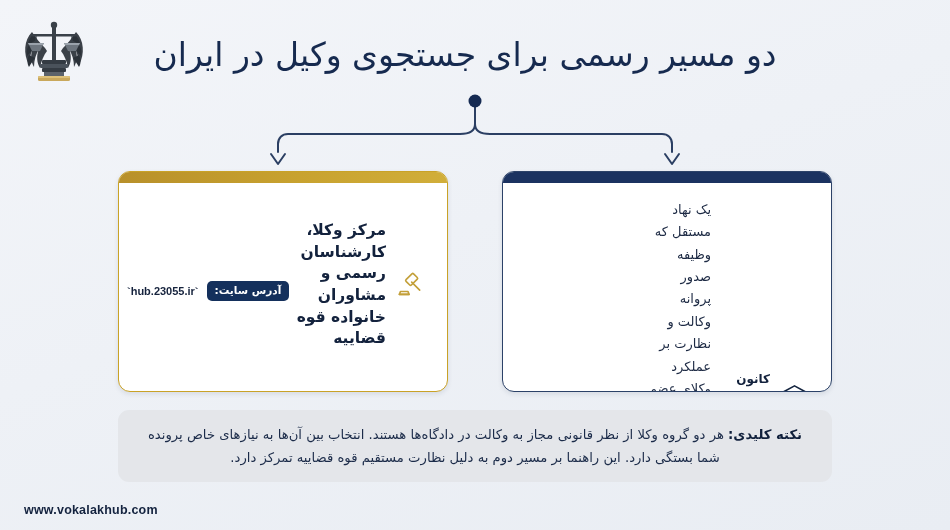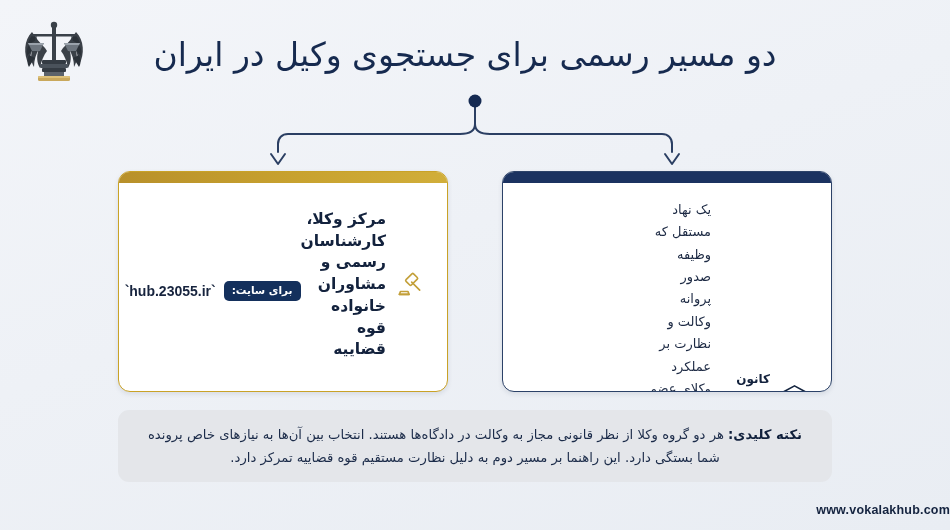--- a/index.html
+++ b/index.html
@@ -145,21 +145,21 @@
     color: #ffffff;
     font-size: 10.5px;
     font-weight: bold;
     border-radius: 5px;
     padding: 4px 8px 5px 8px;
     white-space: nowrap;
     line-height: 1;
   }
 
   .addr-text {
-    font-size: 14px;
+    font-size: 11px;
     color: #16233d;
     white-space: nowrap;
     font-weight: 600;
     direction: rtl;
   }
   .addr-text .url {
     font-family: "Liberation Sans", sans-serif;
     direction: ltr;
     unicode-bidi: embed;
     display: inline-block;
@@ -188,21 +188,21 @@
     width: 100%;
   }
   .note-label { font-weight: bold; color: #10203c; }
 
   
   .footer-site {
     position: absolute;
     left: 0;
     right: 0;
     bottom: 12px;
-    text-align: right;
+    text-align: left;
     padding-left: 24px;
     direction: ltr;
   }
   .footer-site span {
     font-family: "Liberation Sans", sans-serif;
     font-size: 12.5px;
     font-weight: bold;
     color: #14233f;
     letter-spacing: 0.2px;
   }
@@ -325,21 +325,21 @@
               <path d="M3.5 24.2 L13.5 24.2"></path>
               <path d="M4.6 21.2 L12.4 21.2 L13.5 24.2 L3.5 24.2 Z"></path>
             </g>
           </svg>
         </span>
         <div class="card-title">مرکز وکلا، کارشناسان رسمی و مشاوران خانواده قوه قضاییه</div>
       </div>
 
 
       <div class="card-footer">
-        <span class="addr-badge">برای سایت:</span>
+        <span class="addr-badge">آدرس سایت:</span>
         <span class="addr-text">
           <span></span>
           <span class="url">`hub.23055.ir`</span>
         </span>
       </div>
 
     </div>
   </div>
 
 </div>

